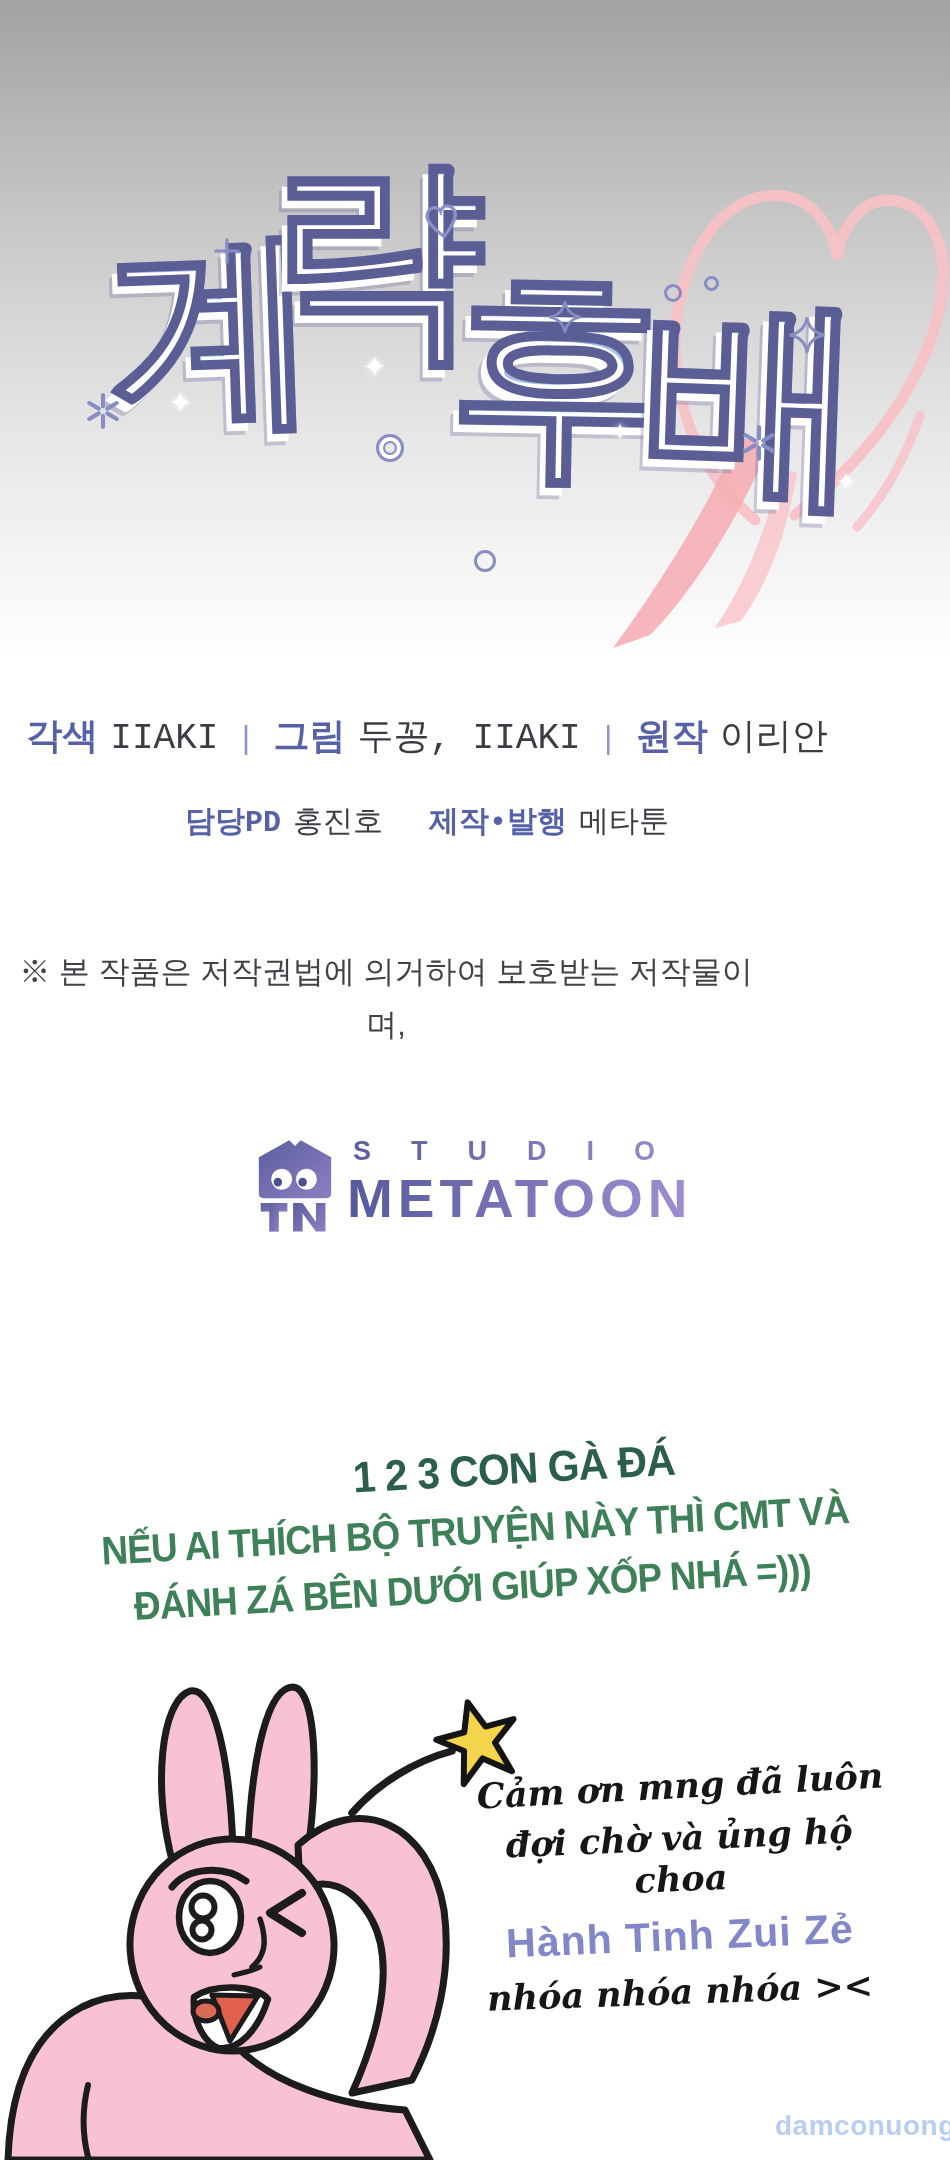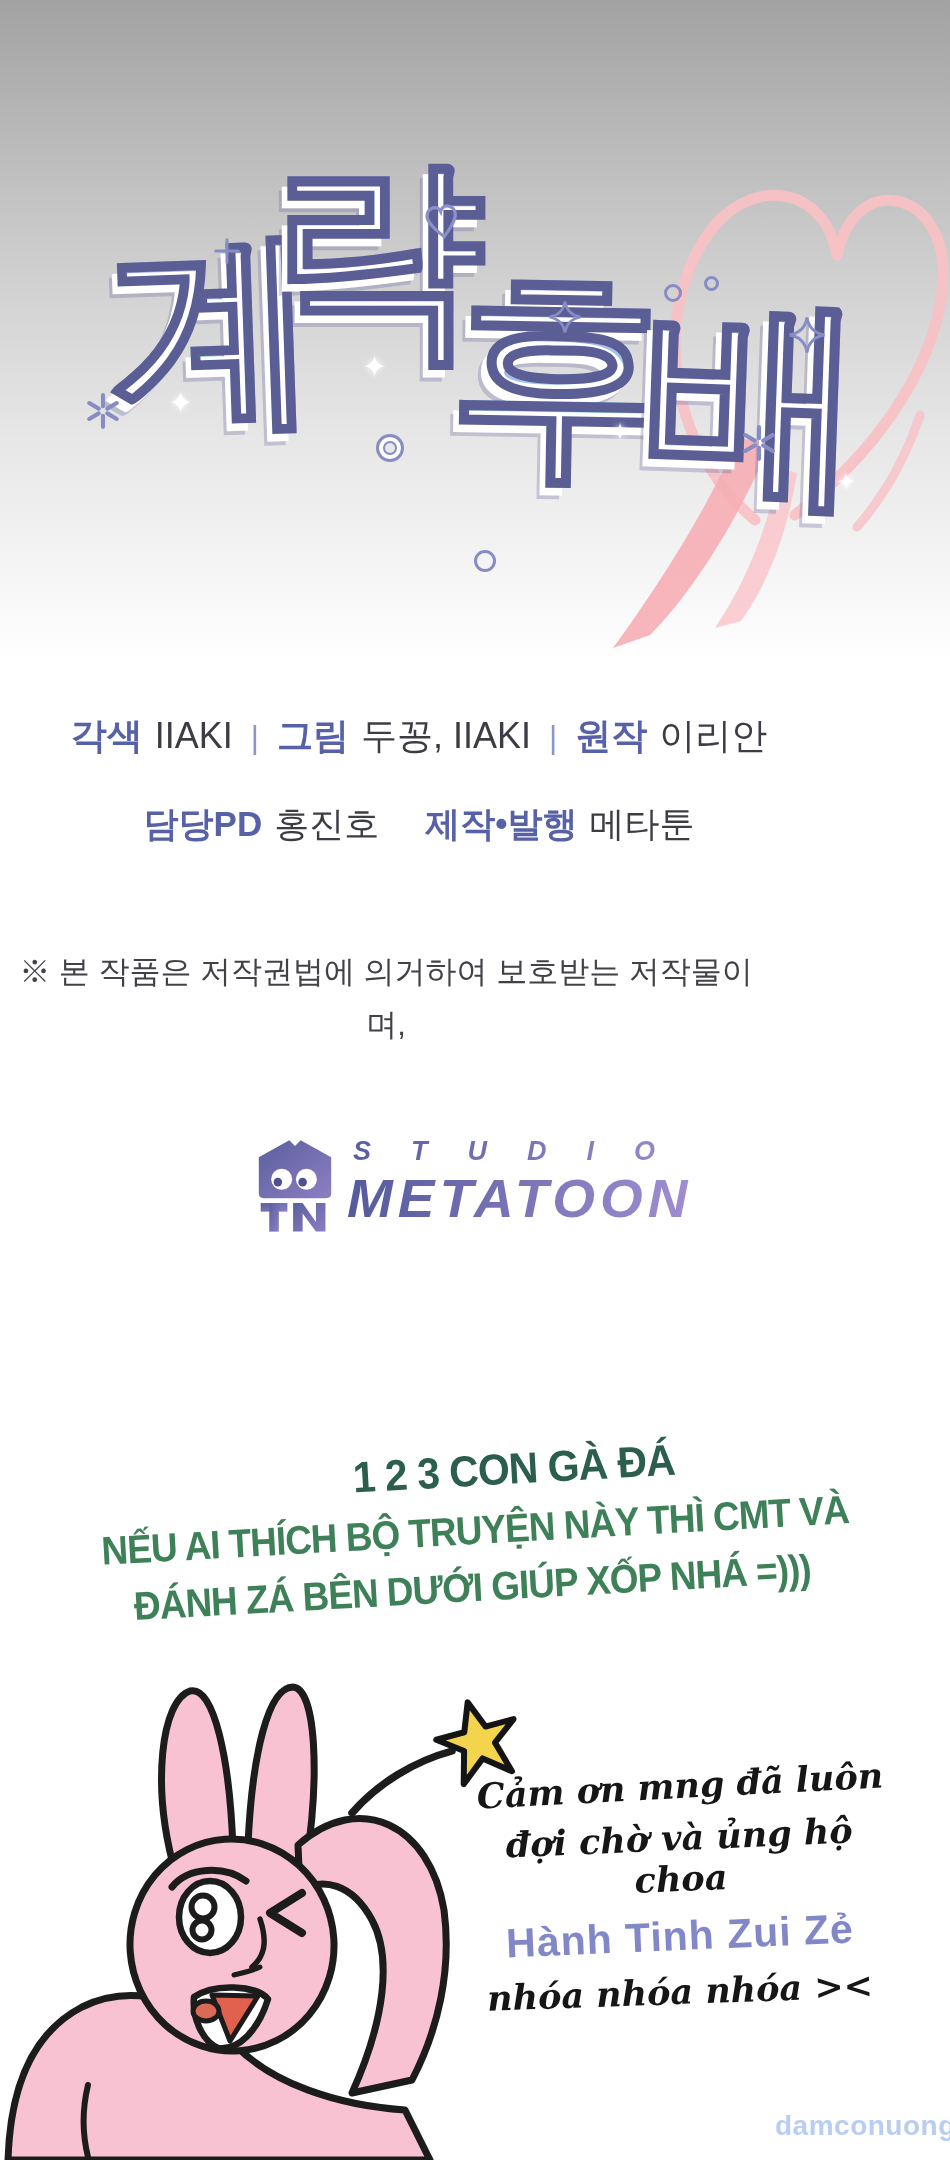--- a/index.html
+++ b/index.html
@@ -20,33 +20,33 @@
     text-shadow:-7px 9px 0 #ffffff,-10px 13px 0 rgba(99,104,158,0.30);
   }
   .c1{background-image:linear-gradient(165deg,#b5b9f0 8%,#aaafe9 32%,#9fd6d2 52%,#84cabc 62%,#a3a8e4 86%);}
   .c2{background-image:linear-gradient(200deg,#bcc0f3 12%,#acb1eb 44%,#baaaea 68%,#a9aee8 92%);}
   .c3{background-image:linear-gradient(160deg,#bcc0f3 8%,#aaafe9 38%,#9cd4e8 58%,#99e0c6 74%,#a9aee8 94%);}
   .c4{background-image:linear-gradient(170deg,#b8bcf1 8%,#aaafe9 40%,#b1a6e6 58%,#9ad8d0 80%,#a0e0c2 95%);}
   .deco{position:absolute;z-index:4;}
   .ring{border-radius:50%;border:3px solid #868cc4;}
   .glint{position:absolute;z-index:5;color:#fff;text-shadow:0 0 6px rgba(255,255,255,.95);font-size:30px;line-height:1;}
   
-  .credits{left:0;width:838px;text-align:center;white-space:nowrap;z-index:2;}
+  .credits{left:8px;width:838px;text-align:center;white-space:nowrap;z-index:2;font-family:Liberation Mono, monospace;}
   .cr1{top:712px;font-size:36px;}
-  .cr2{top:801px;font-size:35px;}
+  .cr2{top:801px;font-size:30px;}
   .cr-label{color:#5661a8;font-weight:700;margin-right:12px;}
   .cr-name{color:#3c3d44;font-weight:500;}
   .cr-sep{color:#8d96c8;font-weight:300;margin:0 18px;font-size:.88em;}
   .cr-gap{display:inline-block;width:46px;}
   
   .copyright{top:945px;left:0;width:772px;text-align:center;font-size:31px;
     line-height:53px;color:#414147;font-weight:500;z-index:2;}
   
   .studio{top:1136px;left:50%;transform:translateX(-50%);display:flex;align-items:flex-start;gap:12px;z-index:2;}
-  .studio-col{display:flex;flex-direction:column;font-style:italic;}
+  .studio-col{display:flex;flex-direction:column;}
   .studio-top{
     font-size:27px;font-weight:600;letter-spacing:40px;padding-left:6px;
     background-image:linear-gradient(90deg,#585d9f,#9c8cce);
     -webkit-background-clip:text;background-clip:text;color:transparent;}
   .studio-name{
     font-size:55px;font-weight:800;letter-spacing:5px;margin-top:1px;transform:scaleY(.96);transform-origin:top left;
     background-image:linear-gradient(90deg,#545a9c,#a08fd2);
     -webkit-background-clip:text;background-clip:text;color:transparent;}
   
   .fan-note{top:1448px;left:75px;width:800px;text-align:center;transform:rotate(-3.2deg);z-index:2;}

